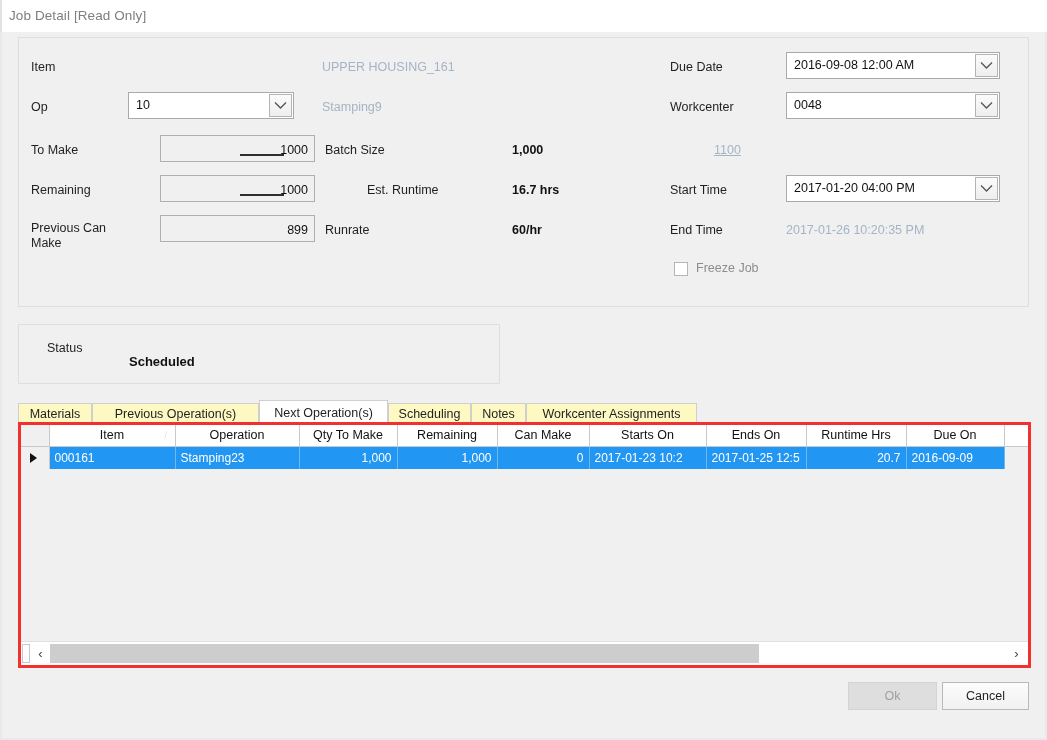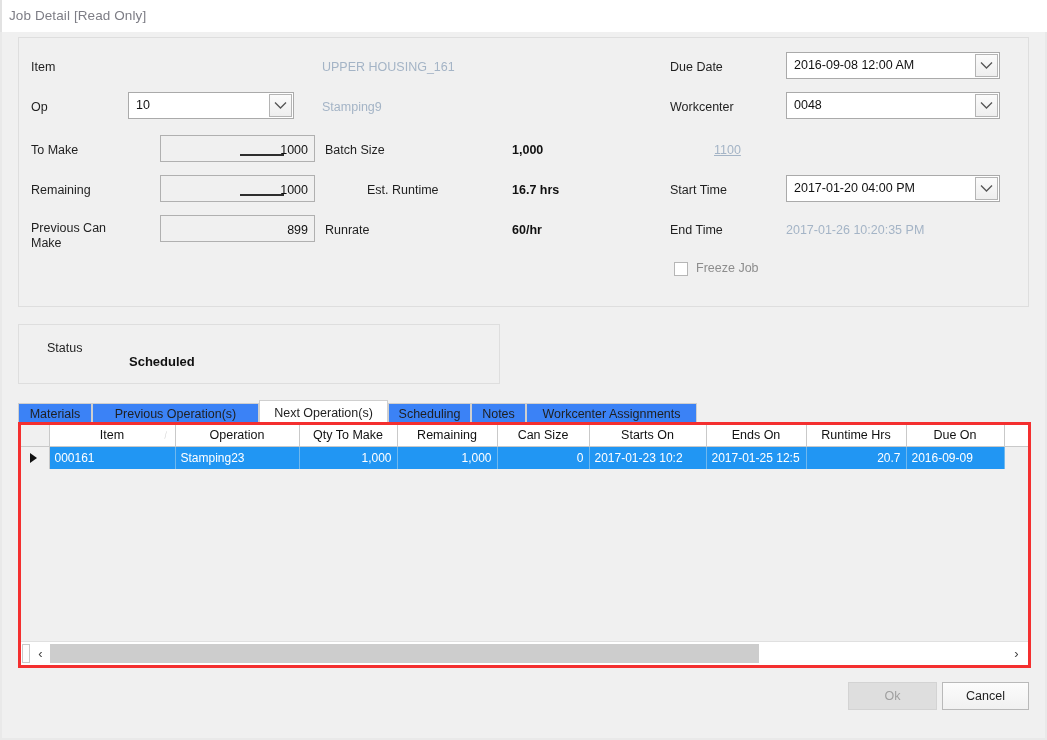--- a/index.html
+++ b/index.html
@@ -199,21 +199,21 @@
     position: absolute;
     left: 16px;
     top: 368px;
     width: 1011px;
     height: 24px;
   }
   .tab {
     position: absolute;
     top: 3px;
     height: 21px;
-    background: #3b82f6;
+    background: #fef9c3;
     border: 1px solid #cfcfcf;
     border-bottom: none;
     box-sizing: border-box;
     font-size: 12.5px;
     color: #1f1f1f;
     text-align: center;
     line-height: 20px;
     white-space: nowrap;
   }
   .tab.active {
@@ -509,21 +509,21 @@
           <thead>
             <tr>
               <th class="gutter"></th>
               <th style="text-align:center;">
                 <span>Item</span>
                 <span class="sortarrow">/</span>
               </th>
               <th style="text-align:center;">Operation</th>
               <th style="text-align:center;">Qty To Make</th>
               <th style="text-align:center;">Remaining</th>
-              <th style="text-align:center;">Can Size</th>
+              <th style="text-align:center;">Can Make</th>
               <th style="text-align:center;">Starts On</th>
               <th style="text-align:center;">Ends On</th>
               <th style="text-align:center;">Runtime Hrs</th>
               <th style="text-align:center;">Due On</th>
               <th style="border-right:none;"></th>
             </tr>
           </thead>
           <tbody>
             <tr class="selrow">
               <td class="gutter">

